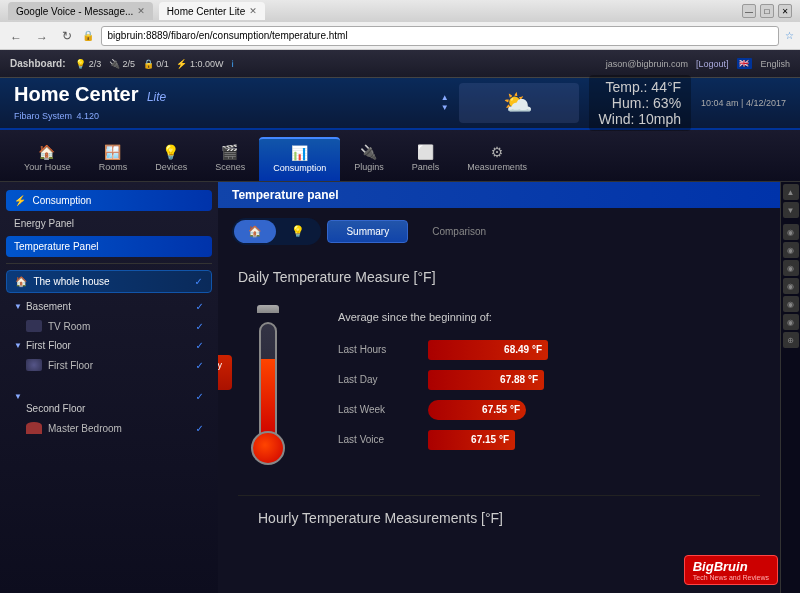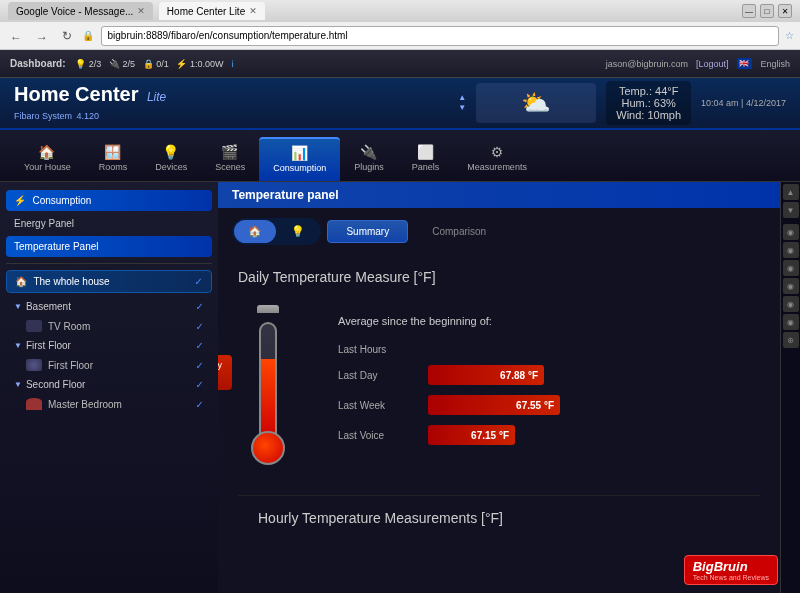--- a/index.html
+++ b/index.html
@@ -79,23 +79,23 @@
     }
     .logo-section { flex: 1; }
     .logo-title { font-size: 20px; font-weight: bold; color: white; line-height: 1; }
     .logo-lite { font-size: 12px; color: #88aaff; font-style: italic; margin-left: 4px; }
     .logo-subtitle { font-size: 9px; color: #88aaff; }
     .version { font-size: 9px; color: #88aaff; }
     .header-weather {
       background: rgba(0,0,0,0.3);
       border-radius: 4px;
       padding: 4px 10px;
-      font-size: 11px;
+      font-size: 14px;
       color: #ccc;
-      text-align: center;
+      text-align: right;
       margin-right: 10px;
     }
     .header-time { font-size: 9px; color: #aaa; text-align: right; }
     .header-arrows { display: flex; flex-direction: column; margin-left: 8px; }
     .arrow-btn { color: #88aaff; font-size: 8px; cursor: pointer; line-height: 1.2; }
 
     
     .nav-tabs {
       height: 52px;
       background: linear-gradient(to bottom, #1a1a2e, #0d0d1e);
@@ -570,21 +570,21 @@
       <span class="room-check">✓</span>
     </div>
     <div class="room-main">
       <div class="room-thumb" style="background: radial-gradient(circle, #558, #335);"></div>
       <span>First Floor</span>
       <span class="room-check">✓</span>
     </div>
 
     <div class="room-header">
       <span class="expand-arrow">▼</span>
-      <span style="margin-left:4px;">Second Floor</span>
+      <span style="margin-left:4px;margin-top:24px;">Second Floor</span>
       <span class="room-check">✓</span>
     </div>
     <div class="room-main">
       <div class="room-thumb" style="background: #933; border-radius:50% 50% 0 0 / 30% 30% 0 0;"></div>
       <span>Master Bedroom</span>
       <span class="room-check">✓</span>
     </div>
   </div>
 
   <div class="content-area">
@@ -622,35 +622,40 @@
             </div>
             <div class="therm-bulb"></div>
           </div>
         </div>
 
         <div class="averages-section">
           <div class="averages-title">Average since the beginning of:</div>
 
           <div class="avg-row">
             <div class="avg-label">Last Hours</div>
+            <div class="avg-bar-wrap">
+              <div class="avg-bar" style="width: 120px;">
+                <span class="avg-value">68.49 °F</span>
+              </div>
+            </div>
           </div>
 
           <div class="avg-row">
             <div class="avg-label">Last Day</div>
             <div class="avg-bar-wrap">
               <div class="avg-bar" style="width: 116px;">
                 <span class="avg-value">67.88 °F</span>
               </div>
             </div>
           </div>
 
           <div class="avg-row">
             <div class="avg-label">Last Week</div>
             <div class="avg-bar-wrap">
-              <div class="avg-bar" style="width: 132px;">
+              <div class="avg-bar" style="width: 98px; border-radius: 10px;">
                 <span class="avg-value">67.55 °F</span>
               </div>
             </div>
           </div>
 
           <div class="avg-row">
             <div class="avg-label">Last Voice</div>
             <div class="avg-bar-wrap">
               <div class="avg-bar" style="width: 87px;">
                 <span class="avg-value">67.15 °F</span>

